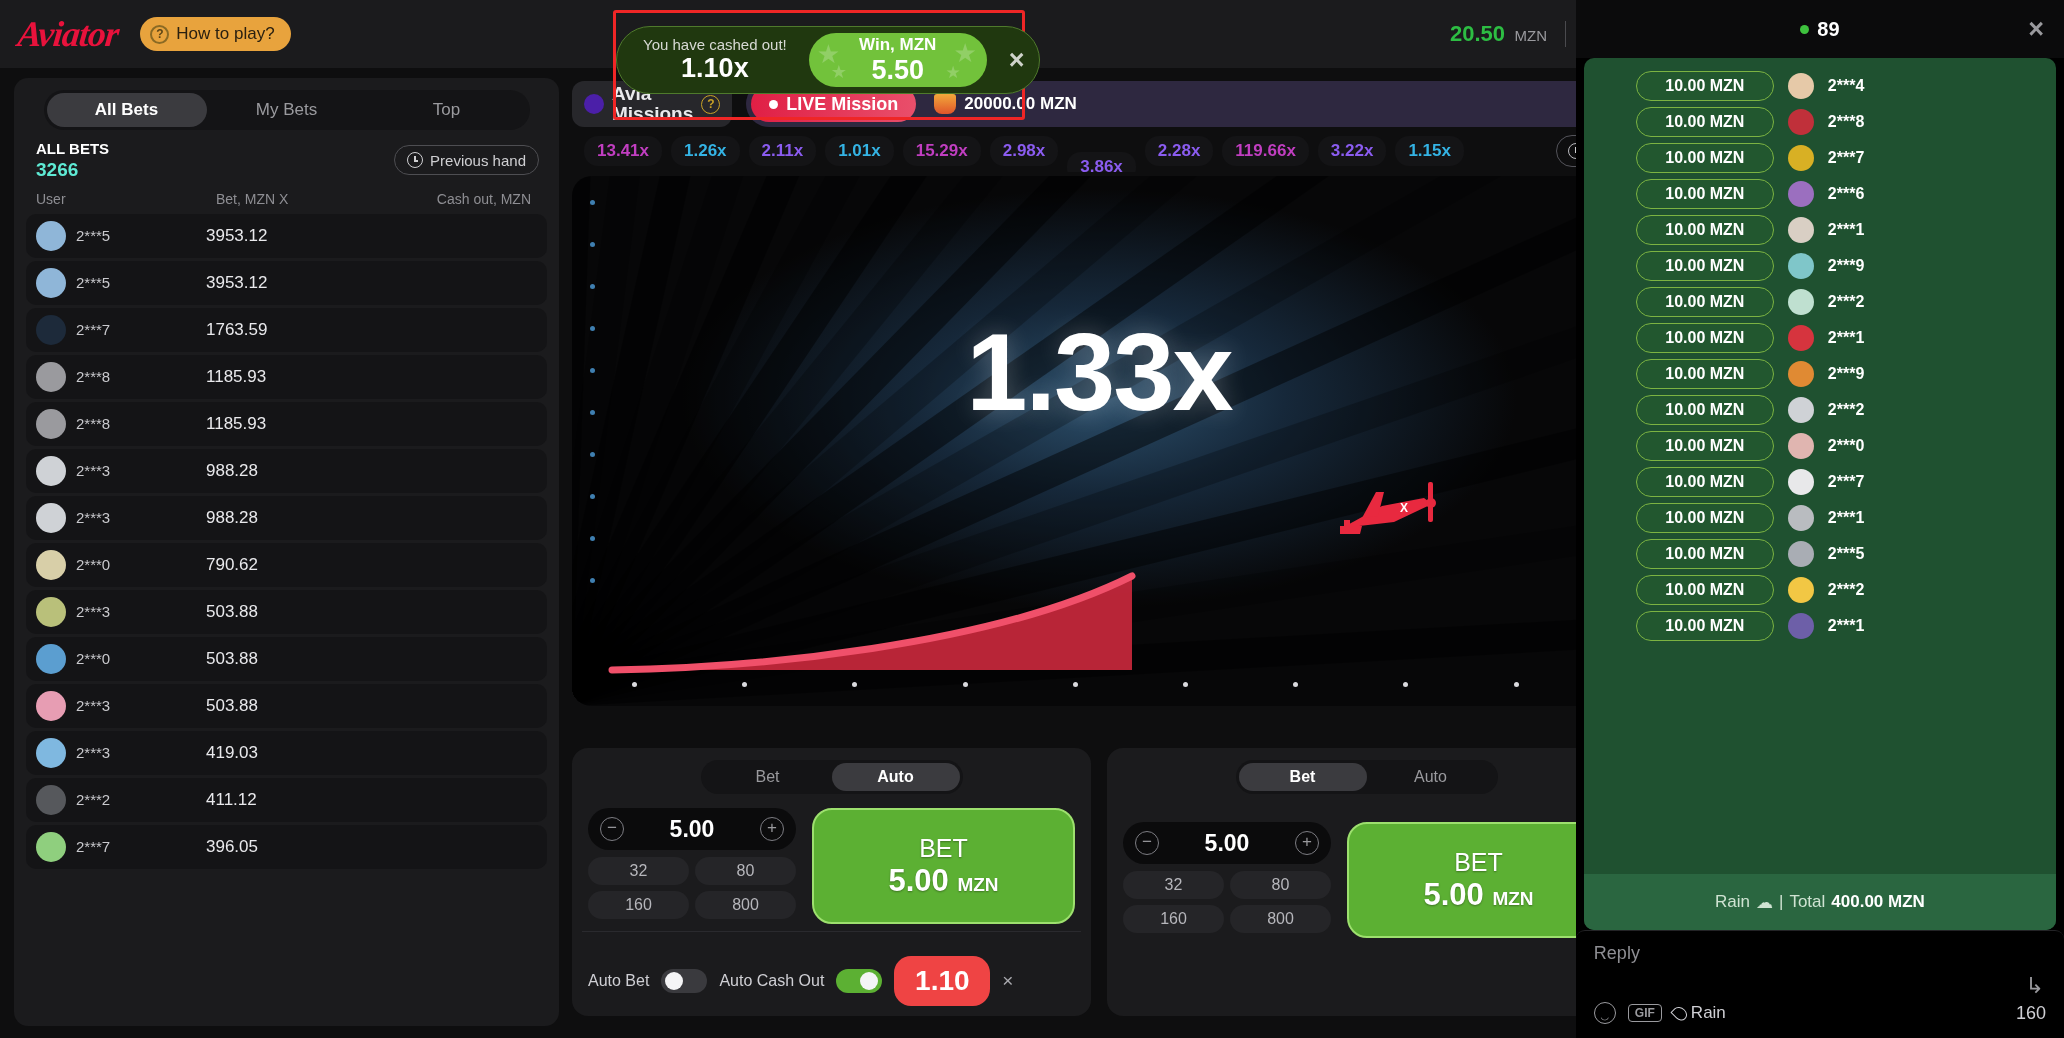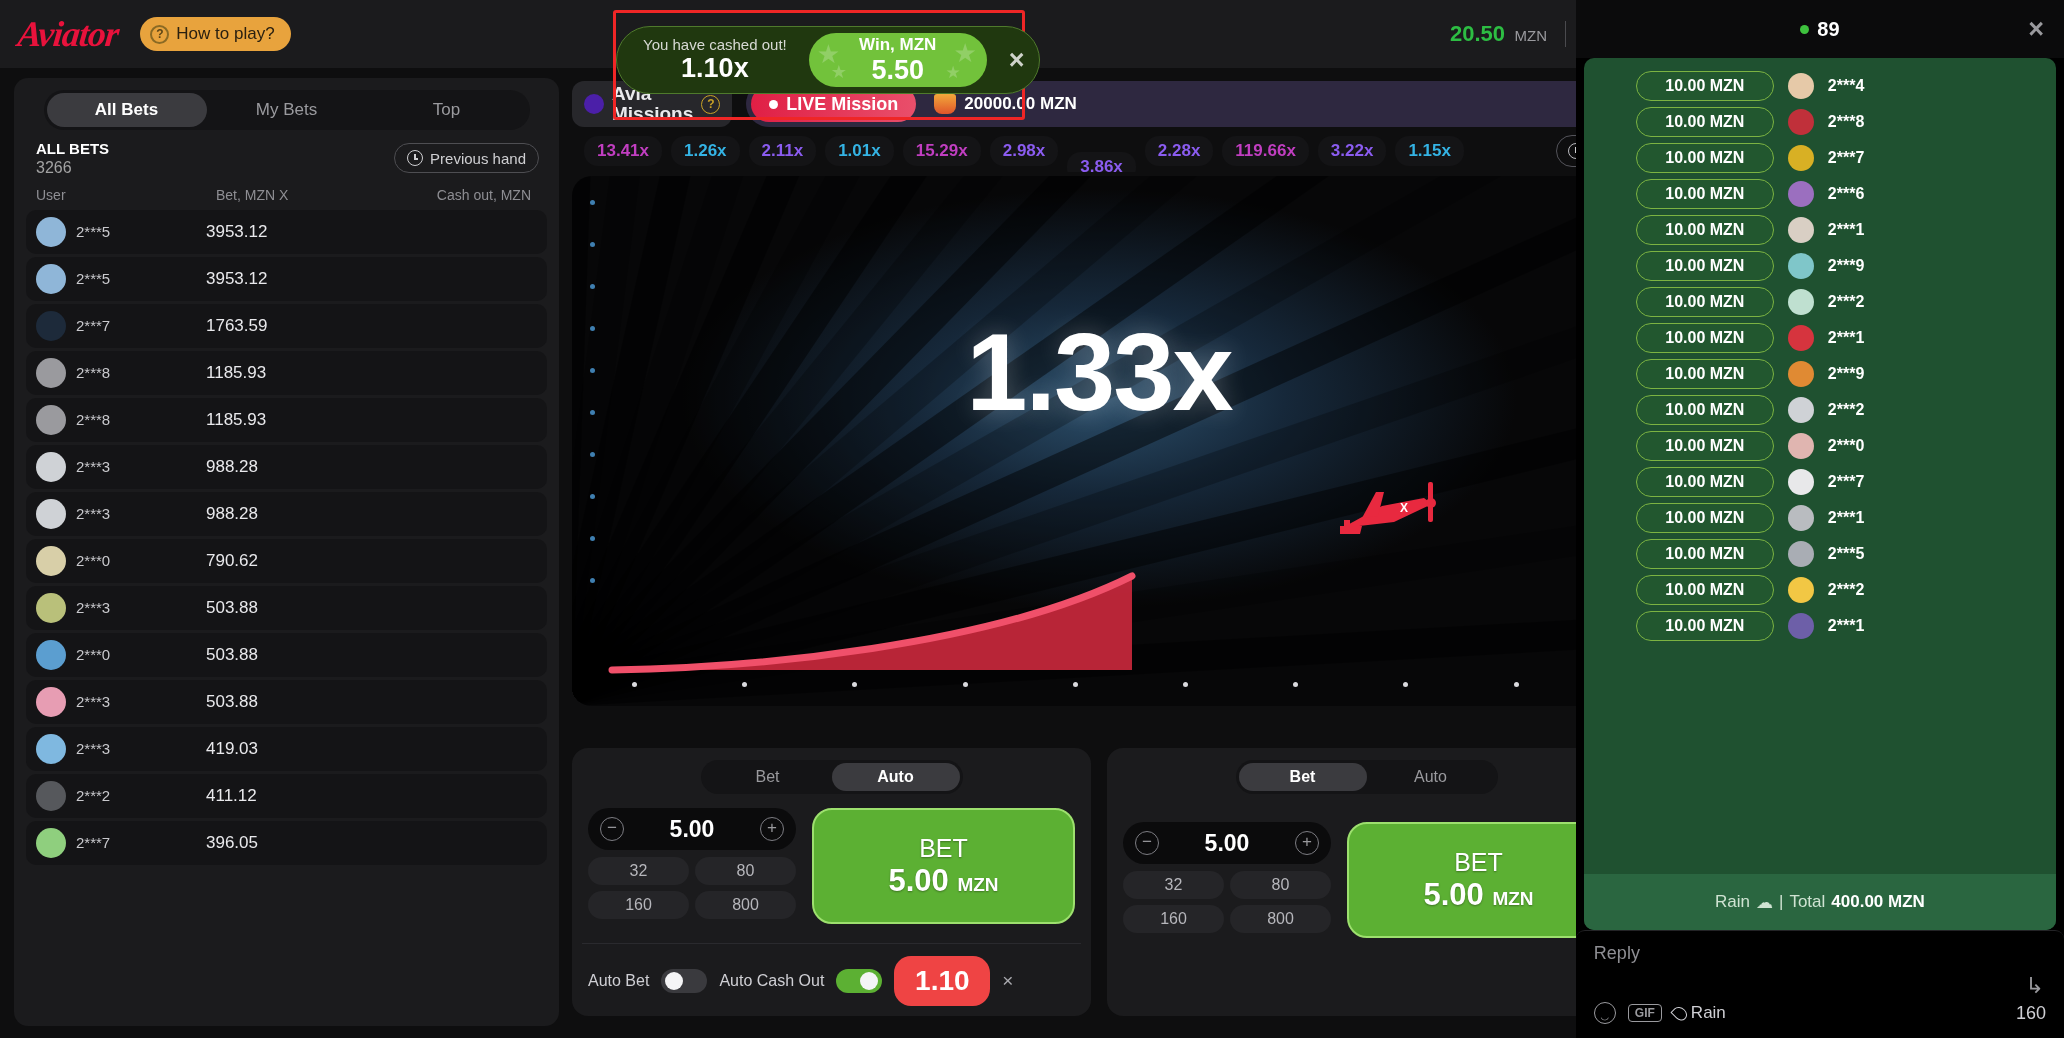--- a/index.html
+++ b/index.html
@@ -60,21 +60,21 @@
     flex: 1; display: flex; align-items: center; justify-content: center;
     border-radius: 18px; font-size: 17px; color: #9a9a9e; cursor: pointer;
   }
   .tab.active { background: #3b3b3f; color: #fff; font-weight: bold; }
 
   .allbets-row {
     display: flex; align-items: center; justify-content: space-between;
     padding: 10px 20px 6px 22px;
   }
   .allbets-title { color: #fff; font-size: 15px; font-weight: bold; line-height: 1.25; }
-  .allbets-count { color: #a3a3a3; font-size: 16px; font-weight: normal; }
+  .allbets-count { color: #5eead4; font-size: 19px; font-weight: bold; }
   .prev-hand {
     display: flex; align-items: center; gap: 7px;
     border: 1px solid #4e4e52; border-radius: 16px; height: 30px; padding: 0 12px;
     color: #cfcfd2; font-size: 15px; cursor: pointer;
   }
   .clock-ic {
     width: 16px; height: 16px; border: 1.6px solid #cfcfd2; border-radius: 50%;
     position: relative;
   }
   .clock-ic::after {
@@ -255,21 +255,21 @@
     background: #5cb033; border: 2px solid #9de06e;
     display: flex; flex-direction: column; align-items: center; justify-content: center;
     color: #fff; cursor: pointer; text-shadow: 0 1px 2px rgba(0,0,0,.35);
   }
   .bet-btn .l1 { font-size: 25px; }
   .bet-btn .l2 { font-size: 31px; font-weight: bold; }
   .bet-btn .l2 small { font-size: 19px; font-weight: bold; }
   .auto-row {
     position: absolute; left: 0; right: 0; bottom: 10px;
     border-top: 1px solid #2a2a2e; margin: 0 10px;
-    display: flex; align-items: center; gap: 12px; padding: 12px 6px 0;
+    display: flex; align-items: center; gap: 12px; padding: 24px 6px 0;
   }
   .auto-lbl { color: #cfcfd4; font-size: 16px; }
   .toggle { width: 46px; height: 24px; border-radius: 12px; position: relative; cursor: pointer; }
   .toggle.off { background: #3a3a3e; }
   .toggle.on  { background: #5cb033; }
   .toggle i { position: absolute; top: 3px; width: 18px; height: 18px; border-radius: 50%; background: #f4f4f6; }
   .toggle.off i { left: 4px; }
   .toggle.on  i { right: 4px; }
   .cashout-val {
     height: 50px; min-width: 96px; background: #ef4444; border-radius: 17px;

